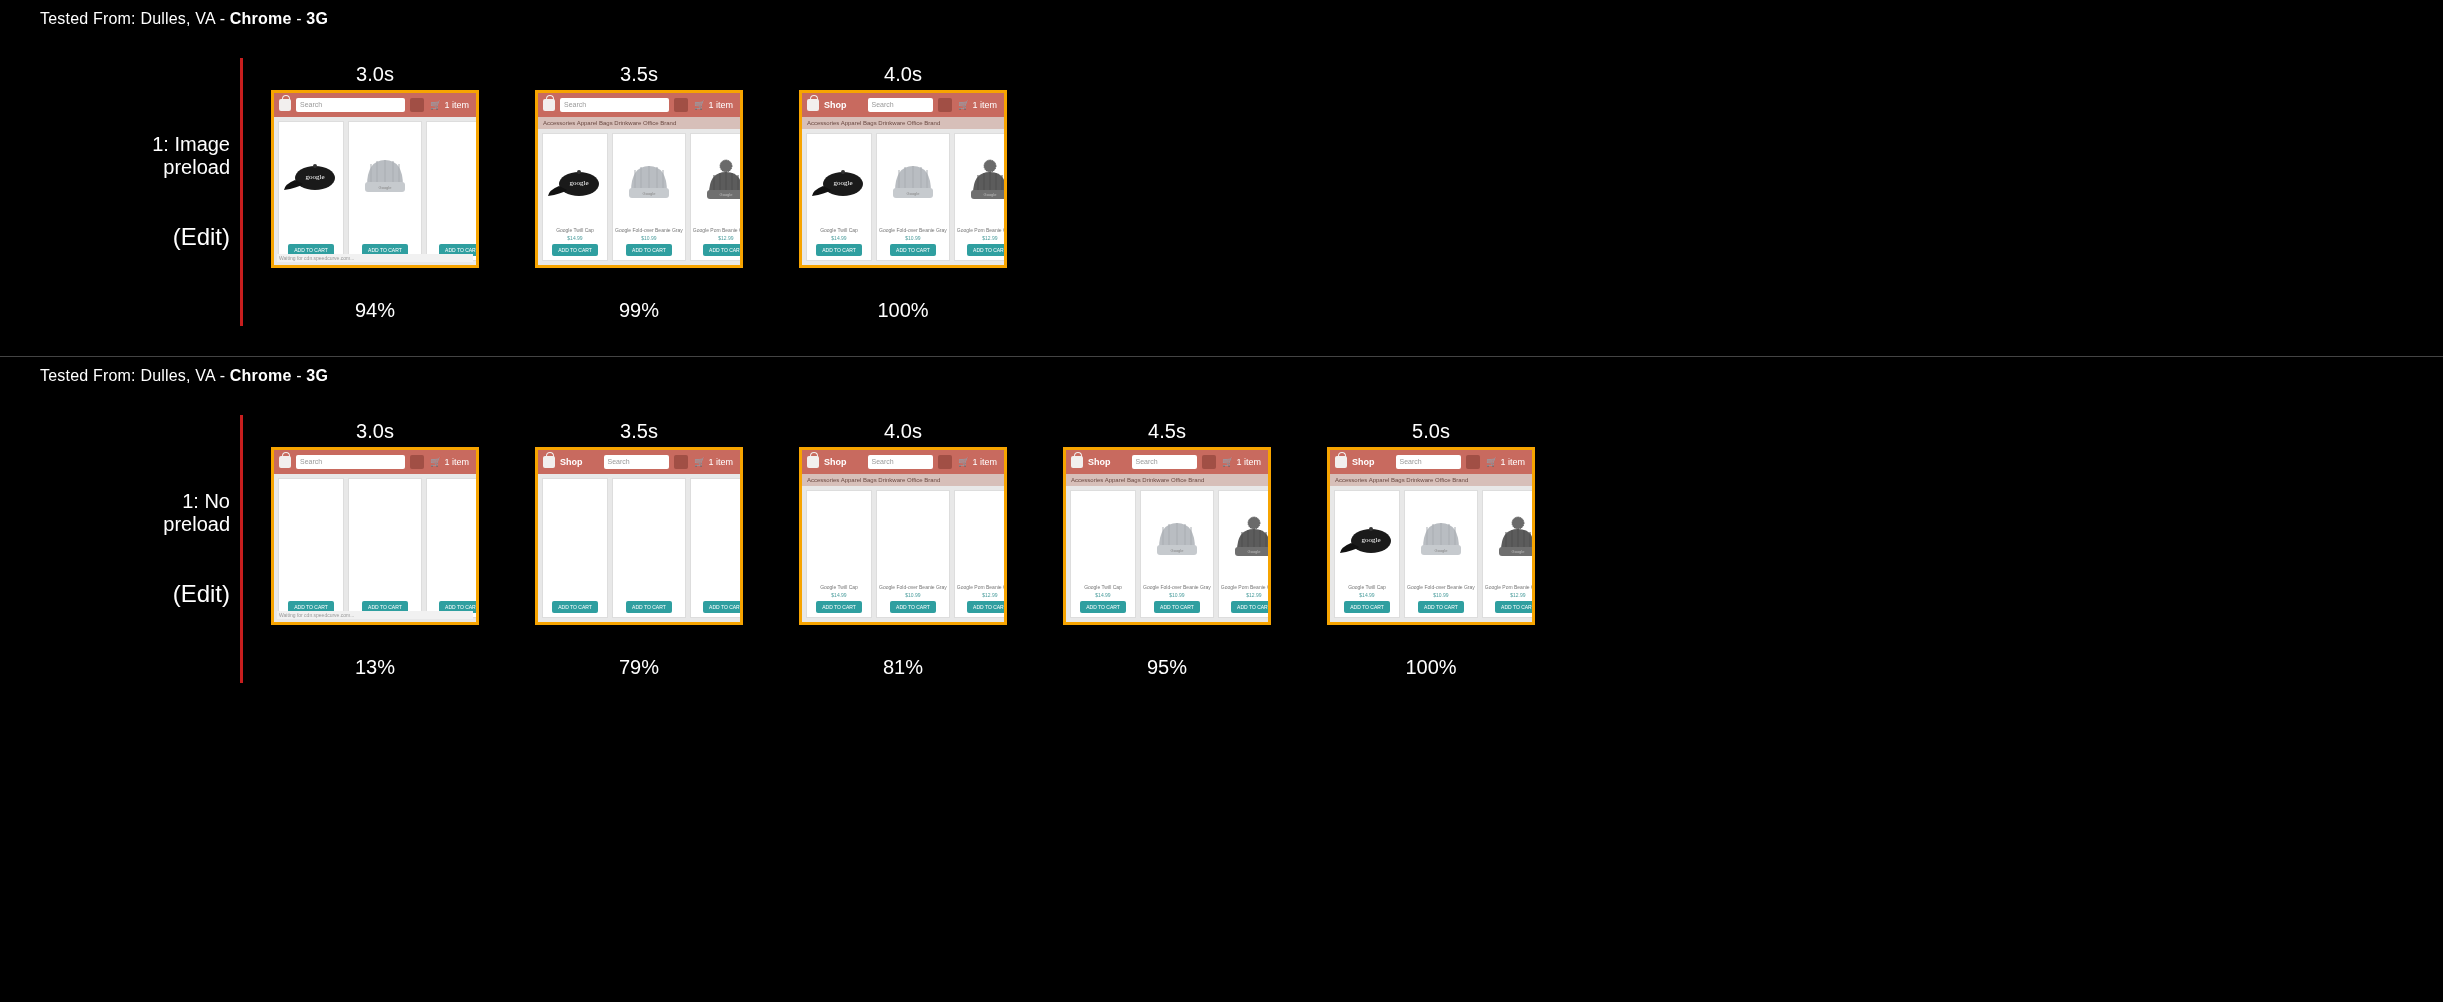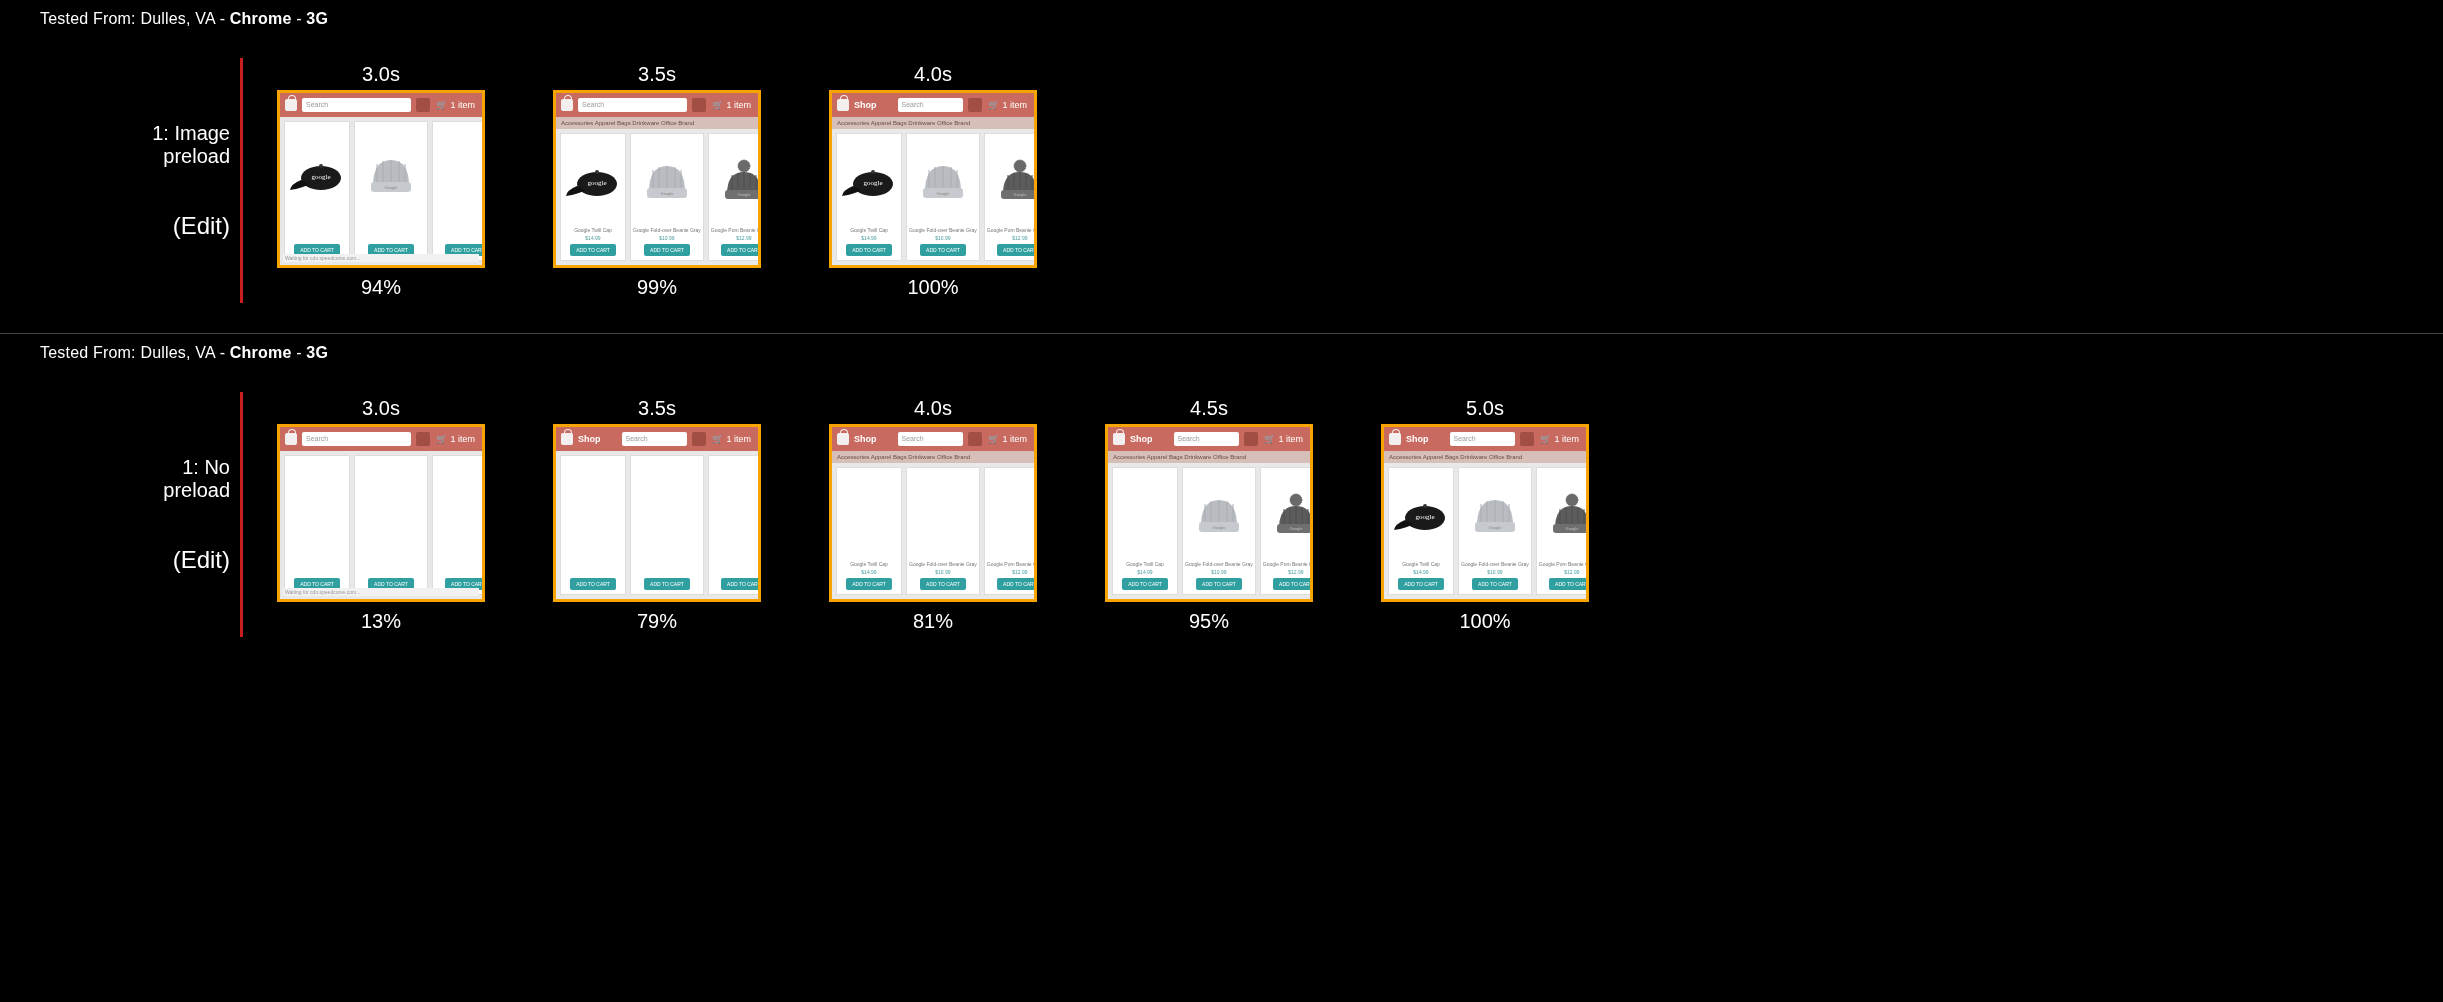--- a/index.html
+++ b/index.html
@@ -47,36 +47,36 @@
     margin-top: 0;
   }
   .timeline-bar {
     width: 3px;
     background: #c81e1e;
     margin: 0 0 0 2px;
   }
   .frames-col {
     display: flex;
     flex-direction: row;
-    gap: 12px;
-    padding-left: 6px;
+    gap: 0;
+    padding-left: 0;
   }
   .frame-slot {
     width: 264px;
     display: flex;
     flex-direction: column;
     align-items: center;
   }
   .time-label, .percent-label {
     font-size: 20px;
     height: 32px;
     line-height: 32px;
     text-align: center;
   }
-  .percent-label { margin-top: 3px; }
+  .percent-label { margin-top: 26px; }
 
   .shot {
     width: 208px;
     height: 178px;
     border: 3px solid #f7a400;
     background: #e8e8e8;
     position: relative;
     overflow: hidden;
     box-sizing: border-box;
   }

